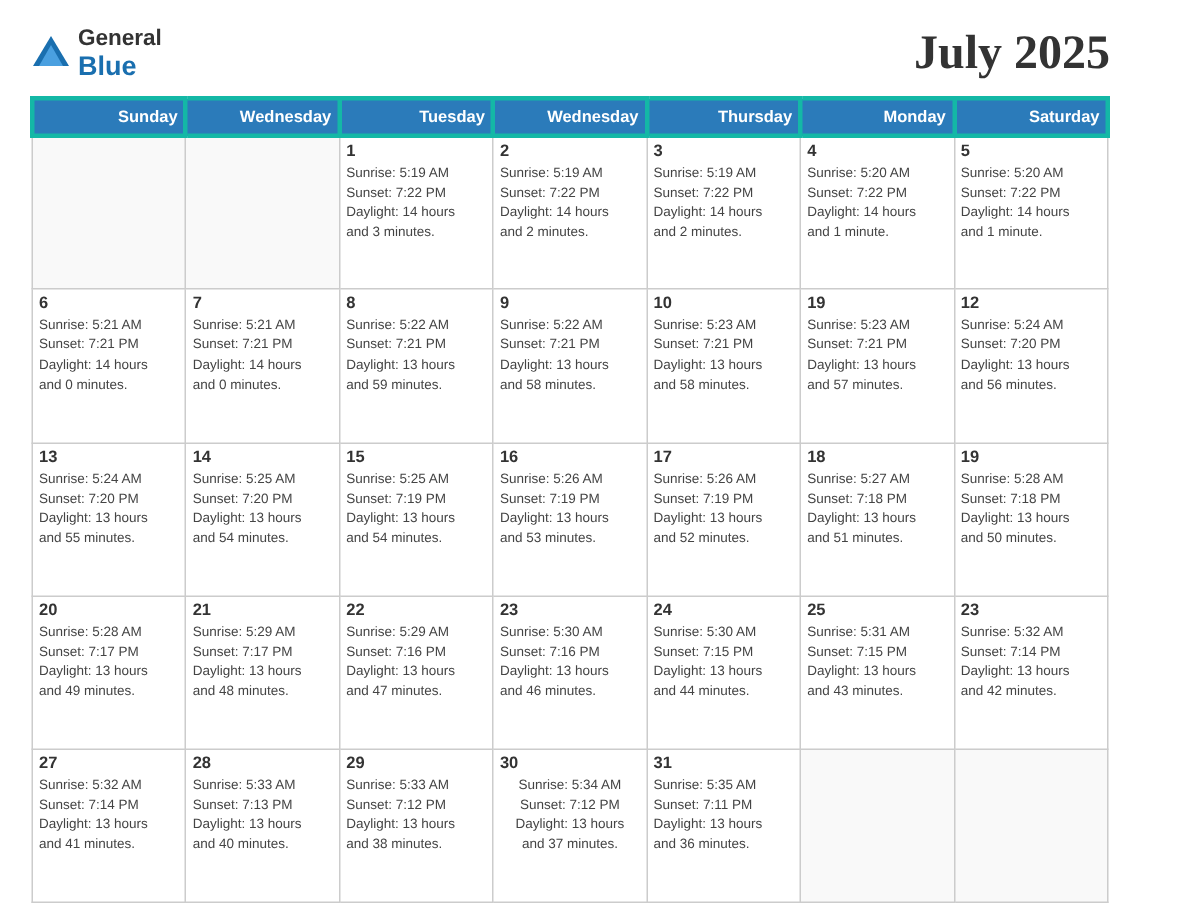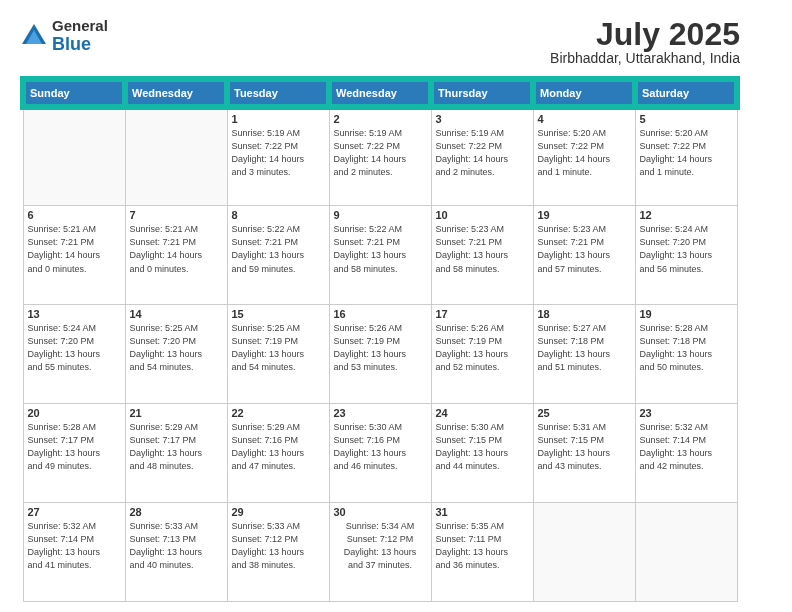--- a/index.html
+++ b/index.html
@@ -42,20 +42,21 @@
       font-size: 18px;
       font-weight: bold;
       color: #1a6faf;
     }
     .logo-icon {
       width: 28px;
       height: 28px;
     }
     .title-block {
       text-align: right;
+      font-family: Liberation Serif, serif;
     }
     .title-month {
       font-size: 32px;
       font-weight: bold;
       color: #333;
       line-height: 1;
     }
     .title-location {
       font-size: 14px;
       color: #333;
@@ -65,22 +66,22 @@
       border-collapse: collapse;
       width: 100%;
       font-size: 9px;
     }
     .calendar th {
       background: #2b7bba;
       color: #fff;
       font-size: 11px;
       font-weight: bold;
       padding: 5px 4px;
-      text-align: left;
-      border: 6px solid #14b8a6;
+      text-align: right;
+      border: 3px solid #14b8a6;
     }
     .calendar td {
       border: 1px solid #ccc;
       vertical-align: top;
       padding: 3px 4px;
       width: calc(100% / 7);
       height: 88px;
       font-size: 9px;
       color: #333;
       background: #fff;
@@ -109,21 +110,20 @@
         <polygon points="14,2 26,22 2,22" fill="#1a6faf"></polygon>
         <polygon points="14,8 22,22 6,22" fill="#4aa0e0"></polygon>
       </svg>
       <div class="logo-text">
         <span class="logo-general">General</span>
         <span class="logo-blue">Blue</span>
       </div>
     </div>
     <div class="title-block">
       <div class="title-month">July 2025</div>
-      <div class="title-location">Birbhaddar, Uttarakhand, India</div>
     </div>
   </div>
 
   <table class="calendar">
     <thead>
       <tr>
       <th>Sunday</th>
           <th>Wednesday</th>
           <th>Tuesday</th>
           <th>Wednesday</th>

